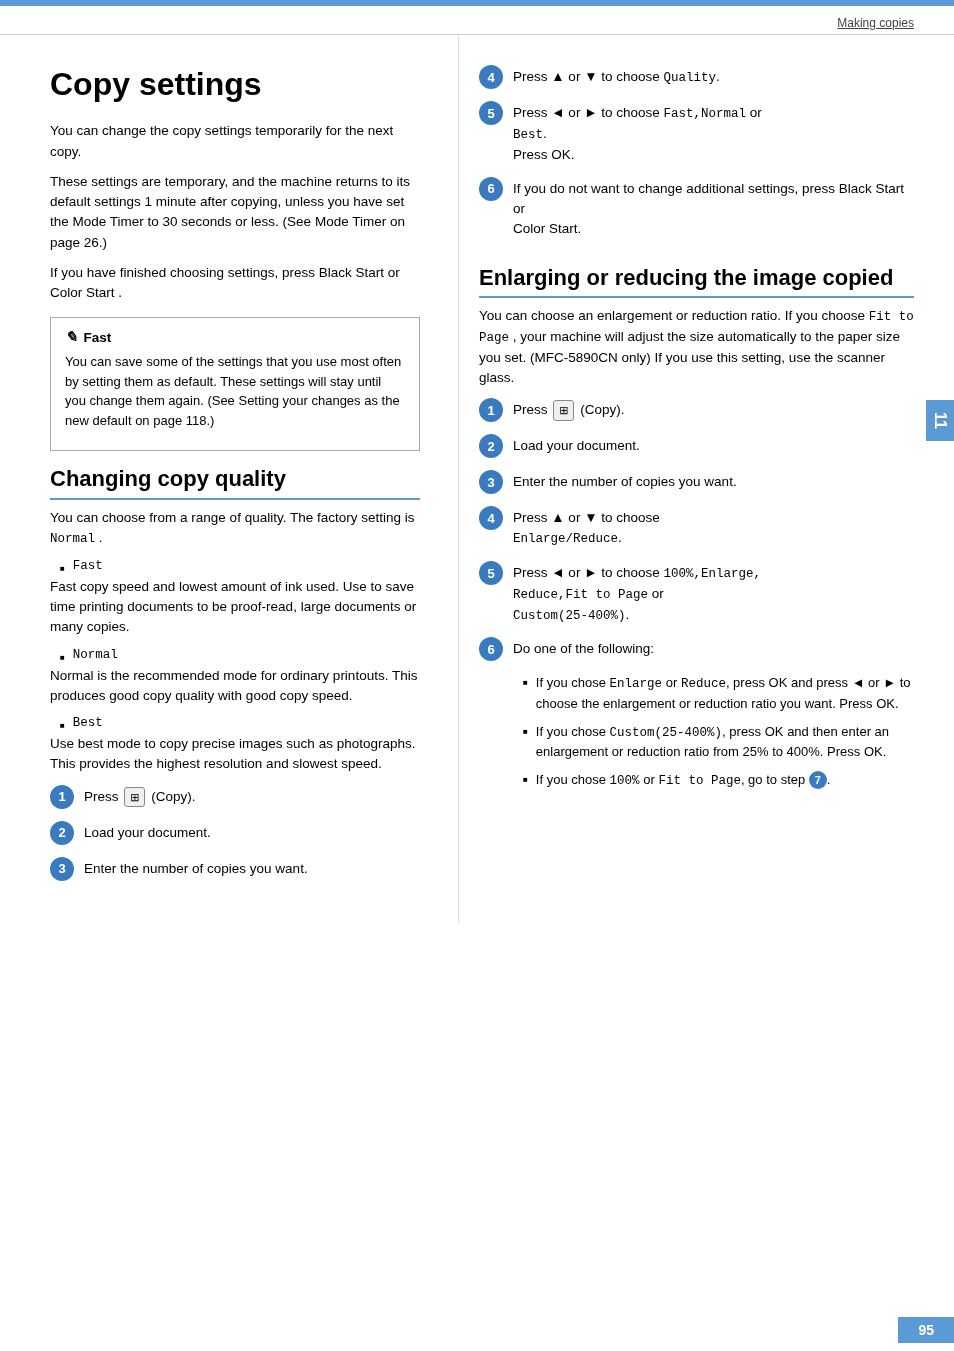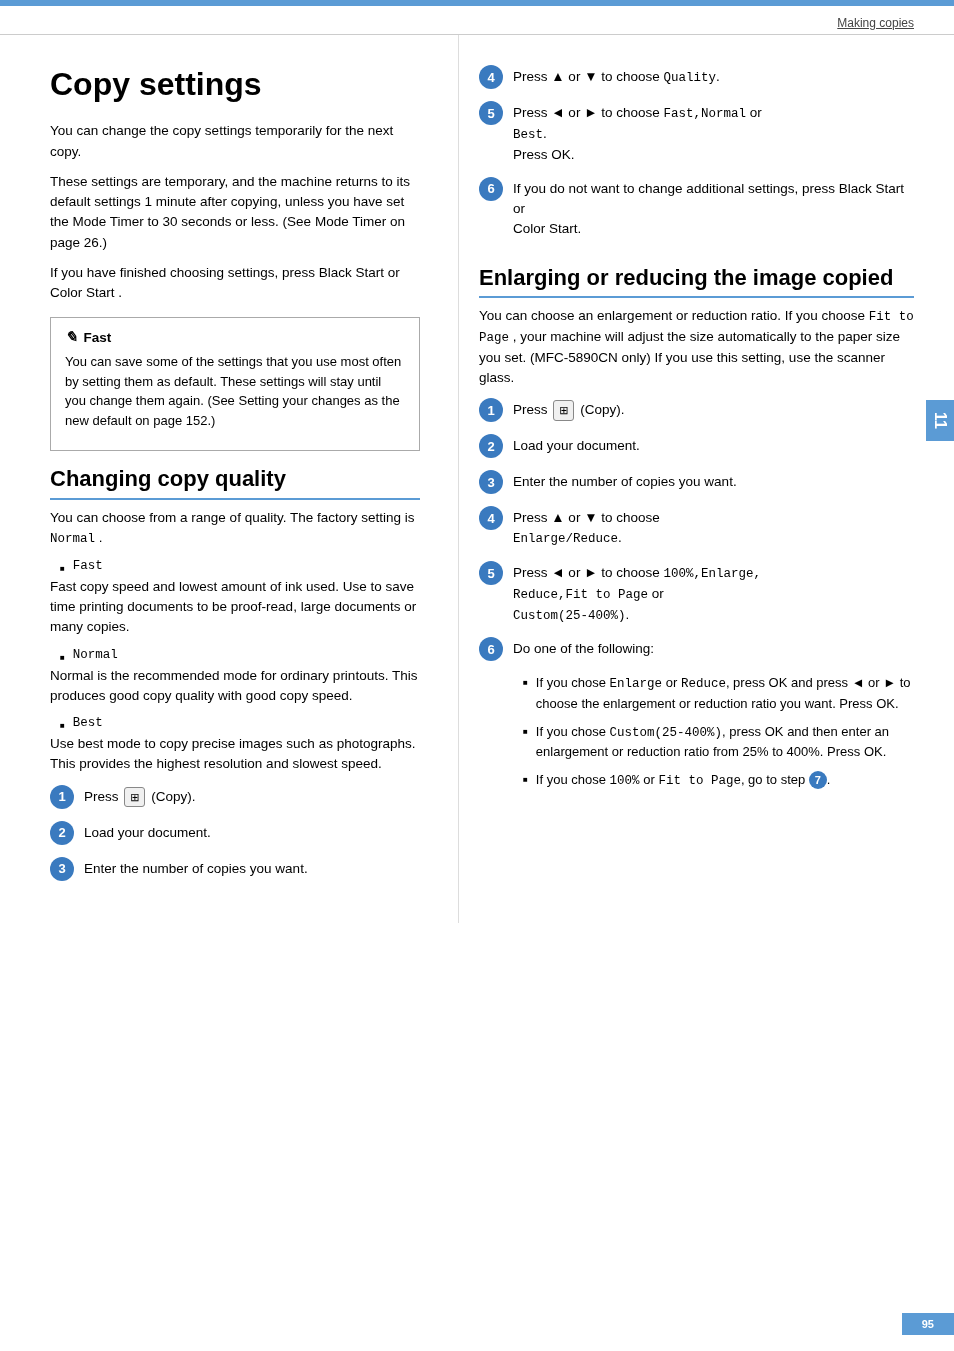--- a/index.html
+++ b/index.html
@@ -190,21 +190,21 @@
 
 
     <div class="note-box">
       <div class="note-title">
         <span class="note-icon">✎</span>
         <span>Fast</span>
       </div>
       <p>
         <span>You can save some of the settings that you use most often by setting them as default. These settings will stay until you change them again. (See</span>
         <span class="italic">Setting your changes as the new default</span>
-        <span>on page 152.)</span>
+        <span>on page 118.)</span>
       </p>
     </div>
 
     <h2 class="section-title">Changing copy quality</h2>
 
     <p>
       <span>You can choose from a range of quality. The factory setting is</span>
       <code class="mono">Normal</code>
       <span>.</span>
     </p>
@@ -332,18 +332,18 @@
         <div class="sub-bullet-text">
           If you chose <code class="mono">100%</code> or <code class="mono">Fit to Page</code>, go to step <span style="display:inline-flex;align-items:center;justify-content:center;width:18px;height:18px;border-radius:50%;background:#3a7abf;color:#fff;font-size:11px;font-weight:bold;">7</span>.
         </div>
       </div>
     </div>
 
     <div style="position:absolute; right:0; top:400px; background:#5b9bd5; color:#fff; padding:12px 5px; font-size:16px; font-weight:bold; writing-mode:vertical-rl;">
       <span>11</span>
     </div>
 
-    <div style="position:absolute; bottom:16px; right:0; background:#5b9bd5; color:#fff; padding:5px 20px; font-size:11px; font-weight:bold;">
+    <div style="position:absolute; bottom:8px; right:0; background:#5b9bd5; color:#fff; padding:5px 20px; font-size:14px; font-weight:bold;">
       <span>95</span>
     </div>
 
   </div>
 </div>
 
 </body></html>

